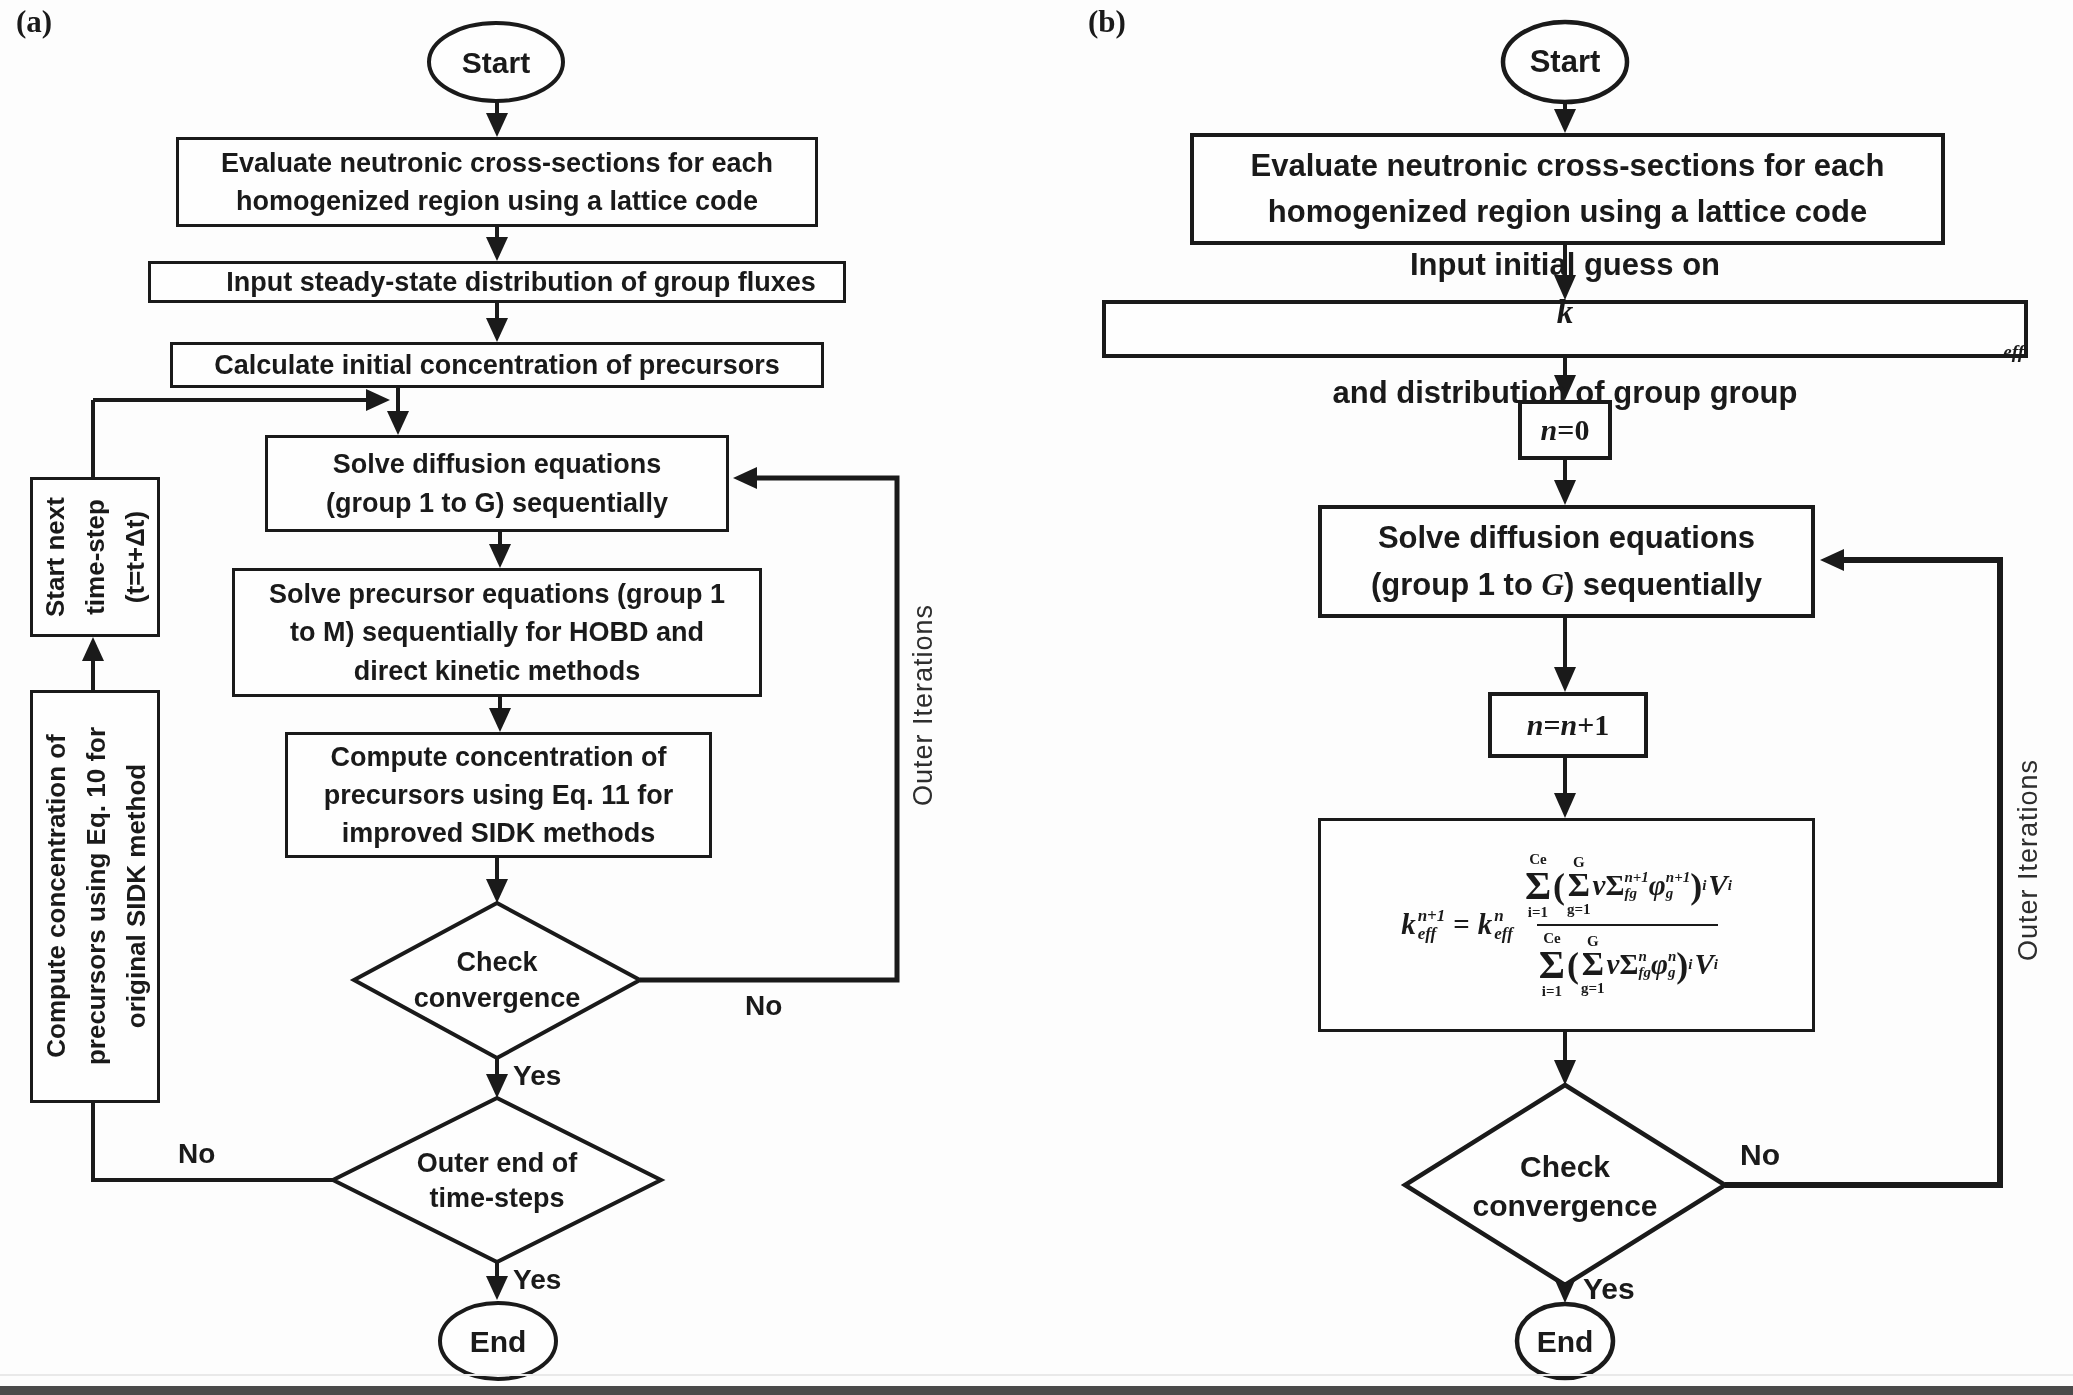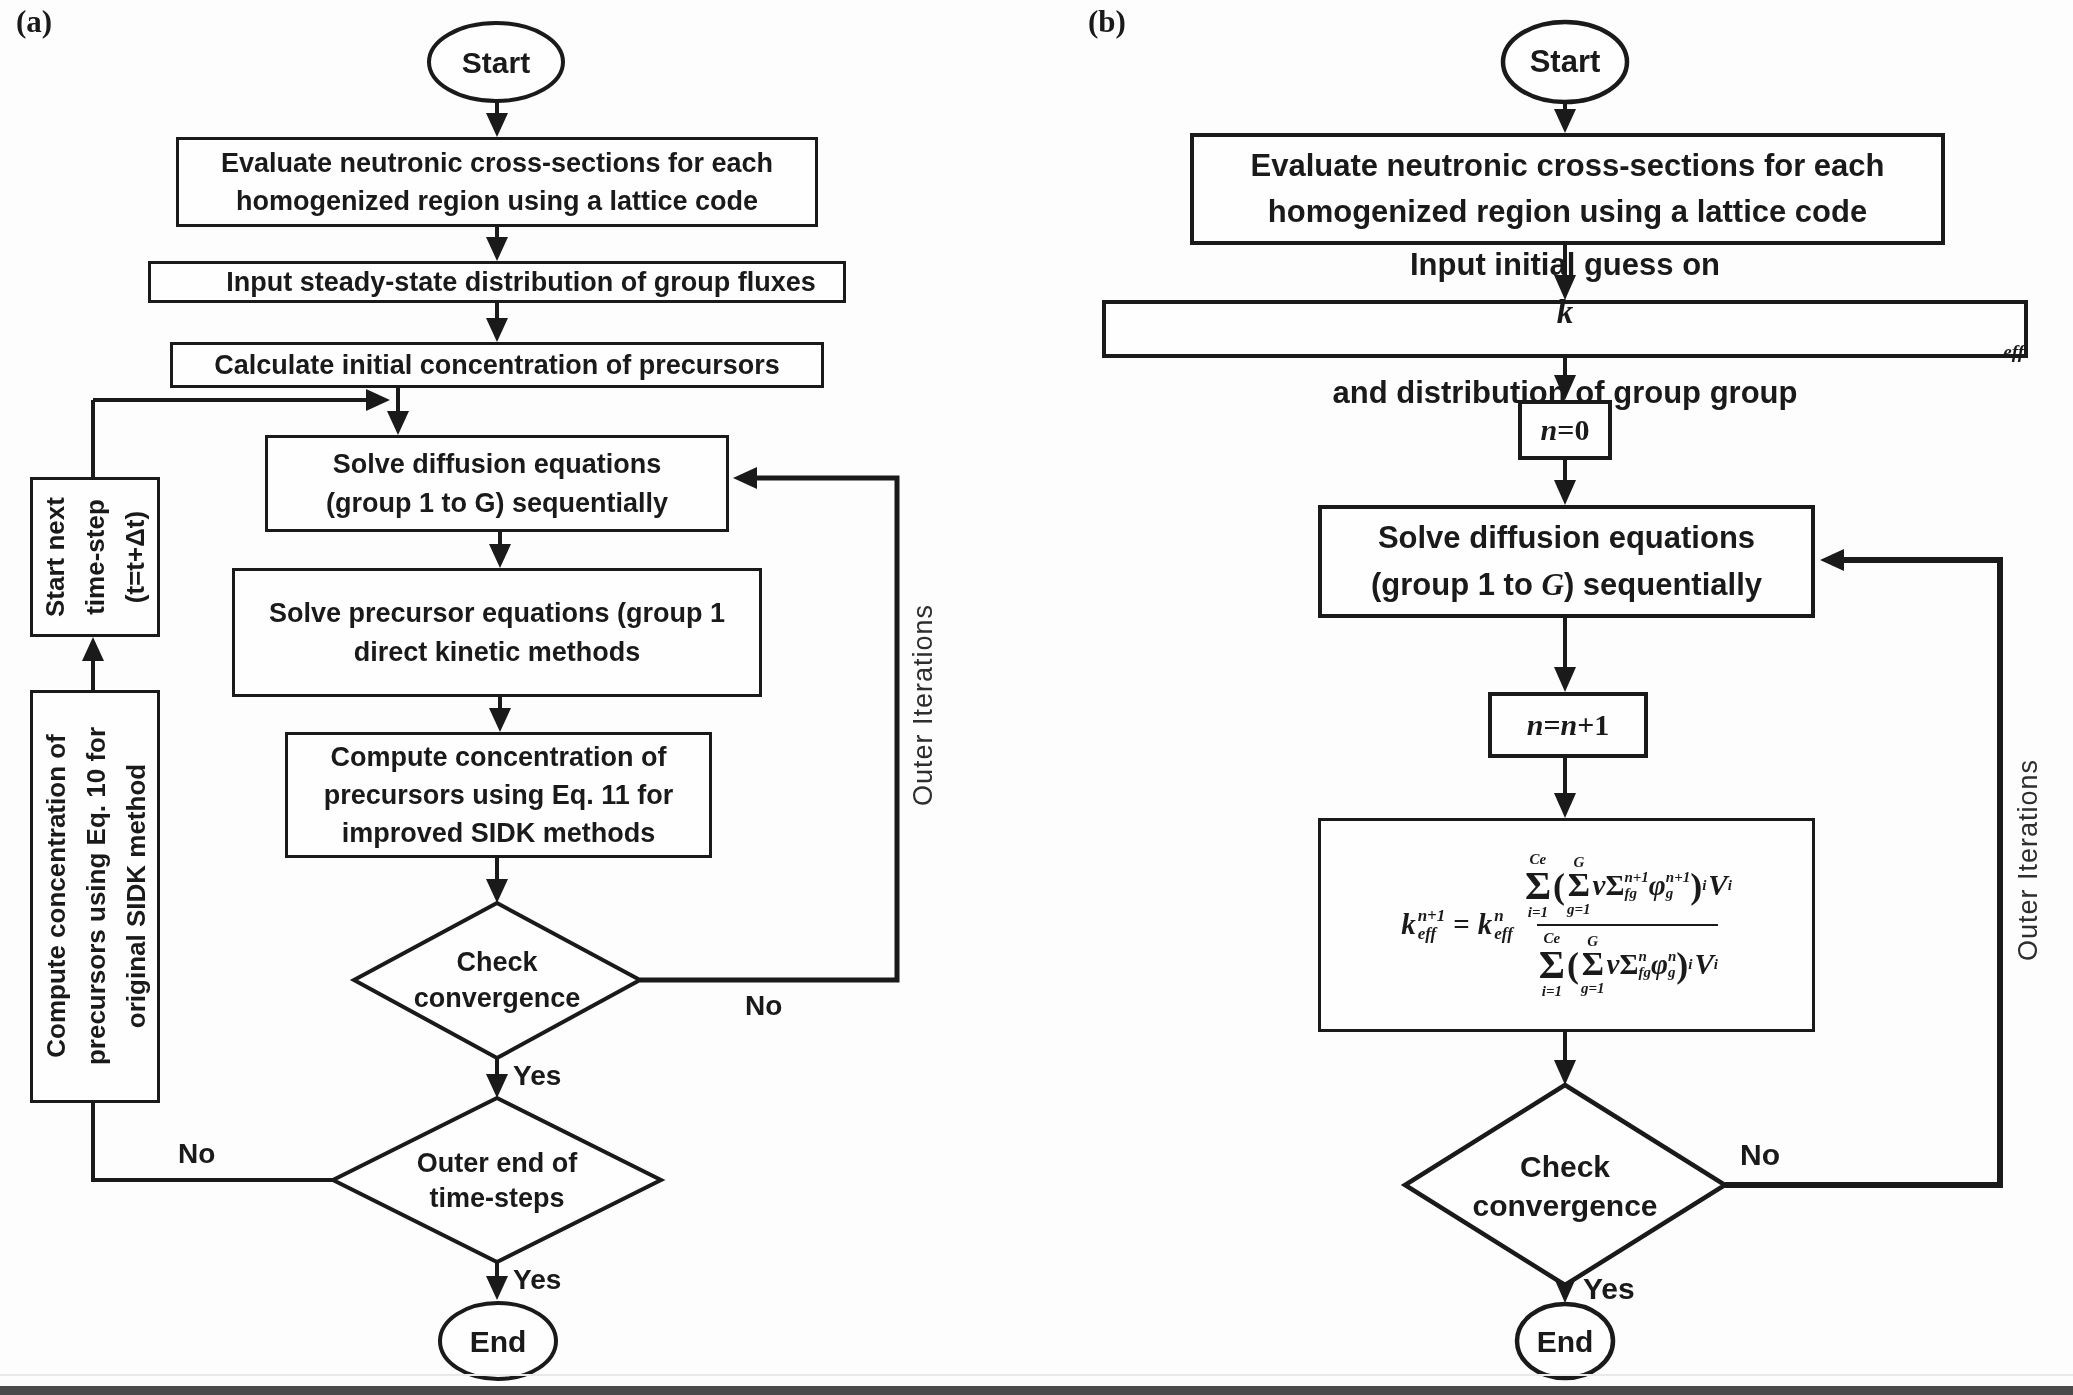--- a/index.html
+++ b/index.html
@@ -30,21 +30,21 @@
   .it{font-family:"Liberation Serif",serif;font-style:italic;}
   .panel-label{font-family:"Liberation Serif",serif;font-weight:bold;font-size:31px;}
   
   .formula{display:flex;align-items:center;justify-content:center;font-family:"Liberation Serif",serif;font-size:29px;}
   .kterm{display:inline-flex;align-items:center;}
   .kstack{display:inline-flex;flex-direction:column;align-items:flex-start;font-size:17px;line-height:1.05;margin-left:2px;}
   .frac{display:inline-flex;flex-direction:column;align-items:center;margin-left:10px;}
   .frac .den-row{border-top:2px solid #1a1a1a;padding-top:4px;margin-top:4px;}
   .srow{display:inline-flex;align-items:center;}
   .bigop{display:inline-flex;flex-direction:column;align-items:center;line-height:1;margin:0 2px;}
-  .bigop .lim{font-size:15px;font-style:italic;line-height:1.1;}
+  .bigop .lim{font-size:15px;line-height:1.1;}
   .bigop .sg{font-size:40px;font-weight:bold;line-height:0.9;}
   .scr{display:inline-flex;flex-direction:column;align-items:flex-start;font-size:15px;line-height:1.05;font-style:italic;}
   .paren{font-size:36px;line-height:1;}
   .vbase{font-style:italic;margin-left:2px;}
   .subonly{font-size:15px;font-style:italic;vertical-align:sub;}
   .nbox-text{font-family:"Liberation Serif",serif;font-size:30px;}
   .bottom-fade{position:absolute;left:0;width:100%;}
 </style>
 </head>
 <body>
@@ -132,20 +132,21 @@
     <span>Calculate initial concentration of precursors</span>
   </div>
 
   <div class="box box-a" style="left:265px;top:435px;width:464px;height:97px;">
     <span>Solve diffusion equations</span>
     <span>(group 1 to G) sequentially</span>
   </div>
 
   <div class="box box-a" style="left:232px;top:568px;width:530px;height:129px;">
     <span>Solve precursor equations (group 1</span>
+    <span>to M) sequentially for HOBD and</span>
     <span>direct kinetic methods</span>
   </div>
 
   <div class="box box-a" style="left:285px;top:732px;width:427px;height:126px;">
     <span>Compute concentration of</span>
     <span>precursors using Eq. 11 for</span>
     <span>improved SIDK methods</span>
   </div>
 
   <div class="shape-text" style="left:380px;top:933px;width:234px;height:95px;font-size:27px;">

